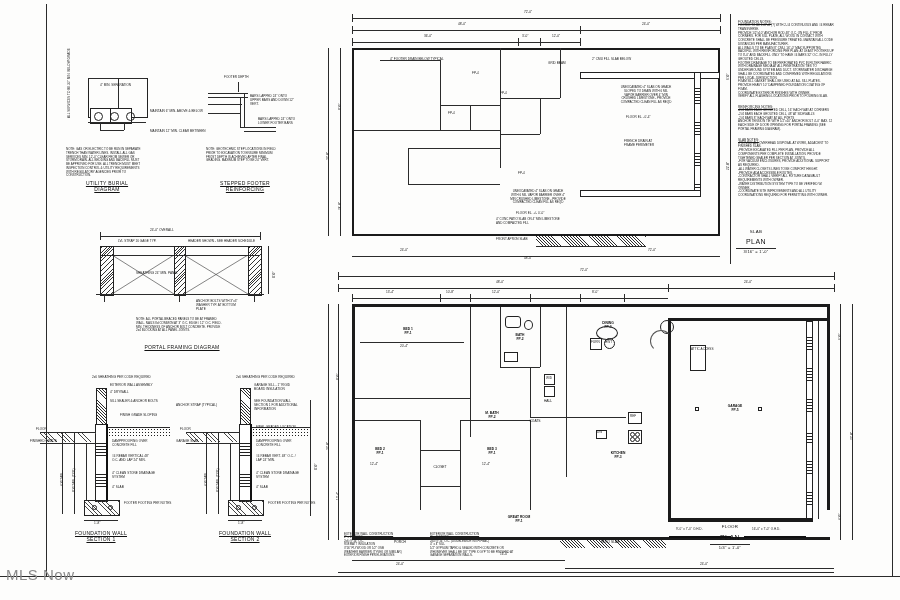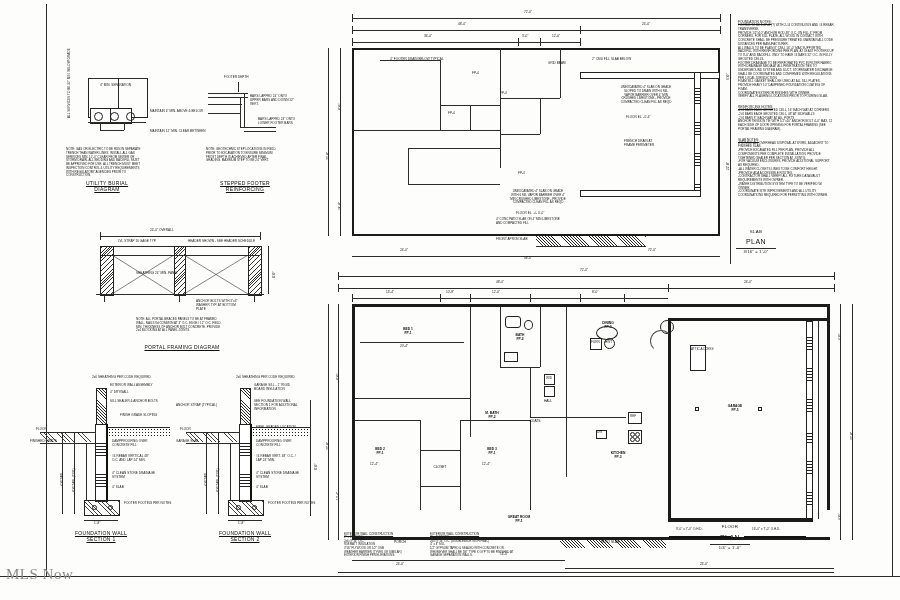--- a/index.html
+++ b/index.html
@@ -32,21 +32,21 @@
       background-size:3.2px 3.2px,auto;}
   .cmu{position:absolute;background:#fff;border:.7px solid #222;
       background-image:repeating-linear-gradient(to bottom,transparent 0 2.6px,#222 2.6px 3.1px);}
   .grav{position:absolute;
       background-image:radial-gradient(#1f1f1f .9px,transparent 1px);background-size:3px 3px;}
   .circ{position:absolute;border:.7px solid #222;border-radius:50%;}
   .arcdoor{position:absolute;border:.7px solid #444;border-radius:50%;
       clip-path:polygon(0 0,100% 0,100% 100%,0 100%);}
   .frame{position:absolute;border:.8px solid #555;}
   .mls{position:absolute;left:6px;top:566px;font-size:15px;color:#8a8a8a;
-      letter-spacing:.5px;font-family:Liberation Serif, serif;}
+      letter-spacing:.5px;font-family:Liberation Sans, sans-serif;}
   .sq{position:absolute;border:.7px solid #222;background:#fff;}
   .lbl{position:absolute;font-size:3.3px;text-align:center;line-height:1.15;color:#111;}
   .lblb{font-weight:bold;}
 </style>
 </head>
 <body>
 
 <div id="sheet">
 
   <div class="ln vl" style="left:46px;top:4px;height:572px;"></div>

